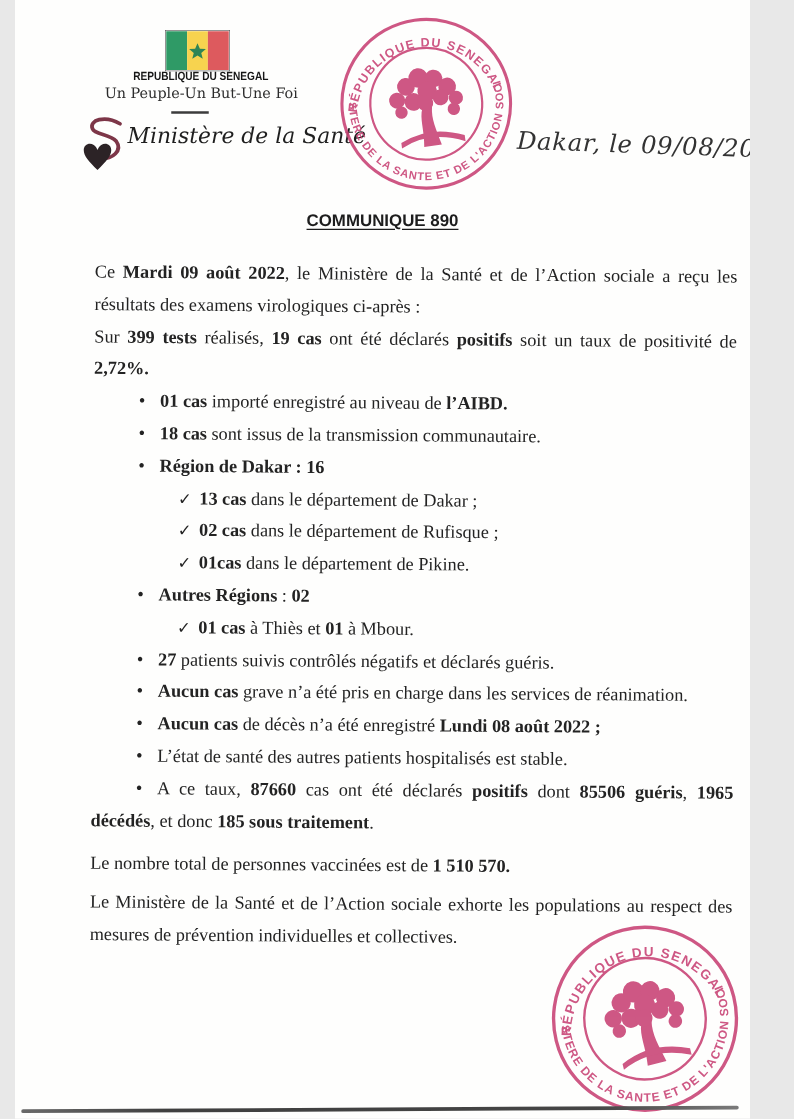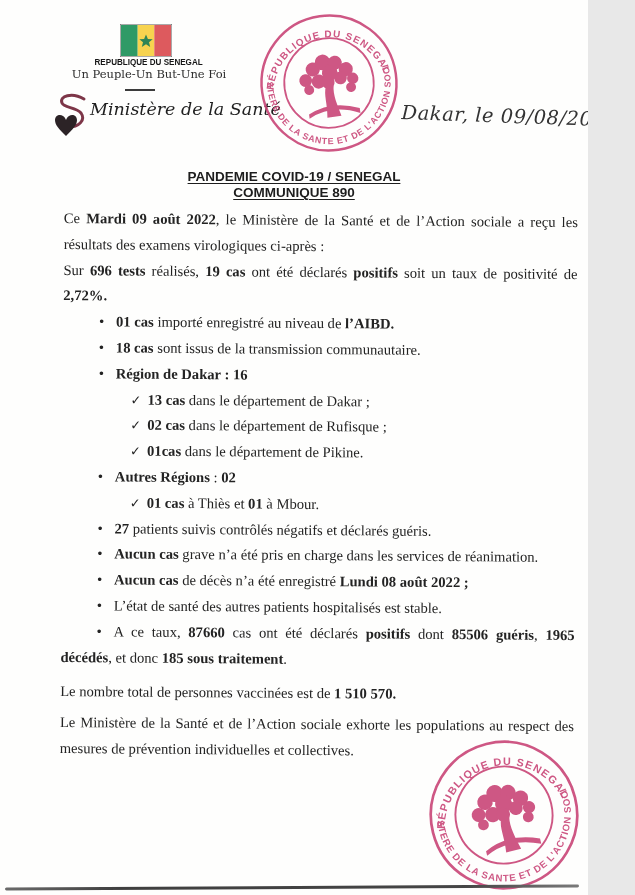--- a/index.html
+++ b/index.html
@@ -1,16 +1,16 @@
 <!DOCTYPE html>
 <html><head>
 <meta charset="utf-8">
 <style>
   html,body{margin:0;padding:0;background:#e8e8e8;}
-  .page{position:relative;width:588px;height:895px;background:#fefefd;overflow:hidden;}
+  .page{position:relative;width:588px;height:895px;background:#fefefd;overflow:hidden;margin-left:12px;}
 
   
   .flag{position:absolute;left:120px;top:24px;}
   .republic{position:absolute;left:59px;top:56px;width:180px;text-align:center;
     font-family:"Liberation Sans",sans-serif;font-weight:bold;font-size:9.5px;color:#161616;}
   .republic span{display:inline-block;transform:scaleX(.85);transform-origin:center;white-space:nowrap;}
   .motto{position:absolute;left:59px;top:67px;width:180px;text-align:center;
     font-family:"DejaVu Serif",serif;font-size:11.5px;color:#2c2c2c;}
   .lh-divider{position:absolute;left:125px;top:89px;width:30px;height:2px;background:#3c3c3c;}
   .logo{position:absolute;left:52px;top:92px;}
@@ -105,28 +105,27 @@
         <circle cx="99" cy="99" r="9"></circle>
           <circle cx="71" cy="106" r="7"></circle>
           <circle cx="130" cy="110" r="7"></circle>
       </g>
     </svg>
   </div>
 
   <div class="date">Dakar, le 09/08/2022</div>
 
   <div class="title-block">
-    <div><span class="title-line">PANDEMIE COVID-19 / SENEGAL</span></div>
     <div><span class="title-line">COMMUNIQUE 890</span></div>
   </div>
 
   <main class="content" id="flow-root">
       <div class="line text jl"><span>Ce </span><b>Mardi 09 août 2022</b><span>, le Ministère de la Santé et de l’Action sociale a reçu les</span></div>
       <div class="line text"><span>résultats des examens virologiques ci-après :</span></div>
-      <div class="line text jl"><span>Sur </span><b>696 tests</b><span> réalisés, </span><b>19 cas</b><span> ont été déclarés </span><b>positifs</b><span> soit un taux de positivité de</span></div>
+      <div class="line text jl"><span>Sur </span><b>399 tests</b><span> réalisés, </span><b>19 cas</b><span> ont été déclarés </span><b>positifs</b><span> soit un taux de positivité de</span></div>
       <div class="line text"><b>2,72%.</b></div>
       <div class="line bullet"><span class="marker">•</span><b>01 cas</b><span> importé enregistré au niveau de </span><b>l’AIBD.</b></div>
       <div class="line bullet"><span class="marker">•</span><b>18 cas</b><span> sont issus de la transmission communautaire.</span></div>
       <div class="line bullet"><span class="marker">•</span><b>Région de Dakar : 16</b></div>
       <div class="line check"><span class="marker">✓</span><b>13 cas</b><span> dans le département de Dakar ;</span></div>
       <div class="line check"><span class="marker">✓</span><b>02 cas</b><span> dans le département de Rufisque ;</span></div>
       <div class="line check"><span class="marker">✓</span><b>01cas</b><span> dans le département de Pikine.</span></div>
       <div class="line bullet"><span class="marker">•</span><b>Autres Régions</b><span> : </span><b>02</b></div>
       <div class="line check"><span class="marker">✓</span><b>01 cas</b><span> à Thiès et </span><b>01</b><span> à Mbour.</span></div>
       <div class="line bullet"><span class="marker">•</span><b>27</b><span> patients suivis contrôlés négatifs et déclarés guéris.</span></div>

